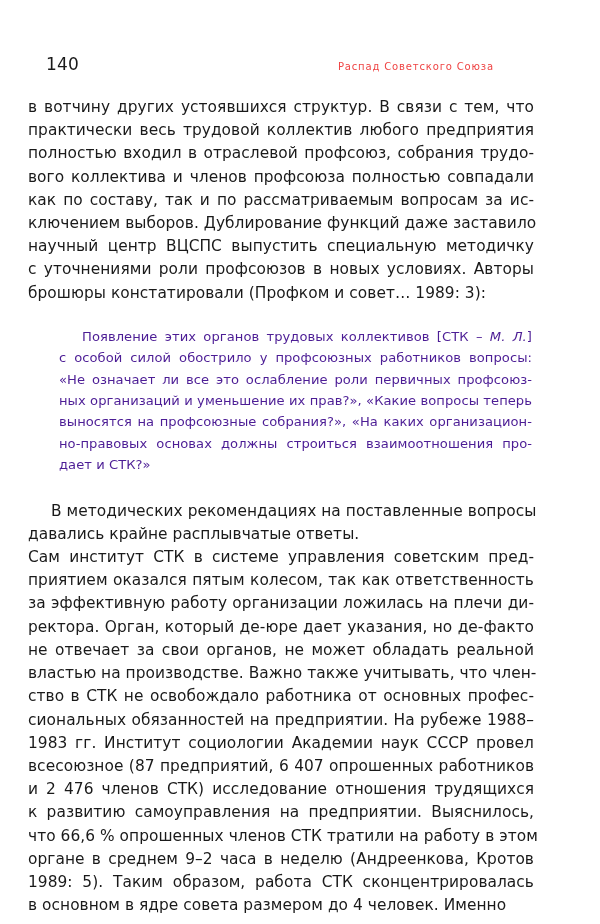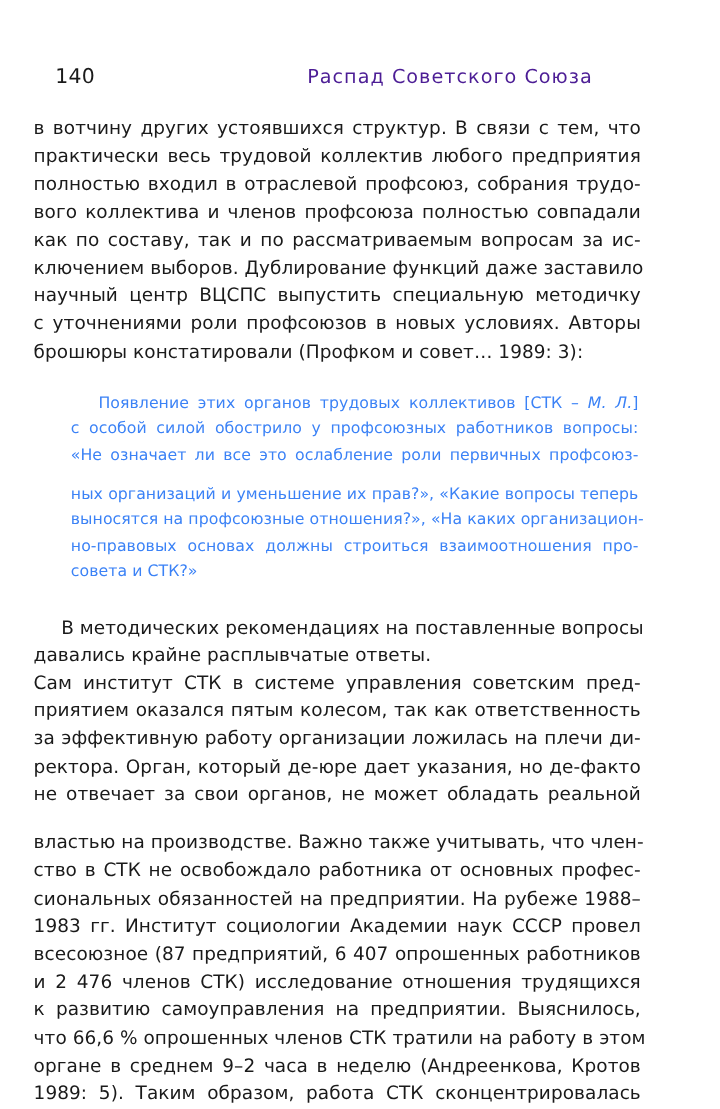--- a/index.html
+++ b/index.html
@@ -37,24 +37,24 @@
     justify-content: space-between;
   }
   .folio {
     font-size: 17px;
     line-height: 20px;
     letter-spacing: 0.2px;
     color: #1a1a1a;
     white-space: nowrap;
   }
   .head-title {
-    font-size: 16px;
+    font-size: 10px;
     line-height: 20px;
     letter-spacing: 0.85px;
-    color: #4c1d95;
+    color: #ef4444;
     white-space: nowrap;
     padding-right: 58px;
   }
 
   
   .column {
     position: absolute;
     left: 28px;
     top: 96px;
     width: 506px;
@@ -87,21 +87,21 @@
     padding-right: 2px;
   }
   .quote p {
     margin: 0;
     font-size: 13.1px;
     line-height: 21.4px;
     text-align: justify;
     text-justify: inter-word;
     text-indent: 23px;
     letter-spacing: 0.05px;
-    color: #3b82f6;
+    color: #4c1d95;
   }
   .quote em {
     font-style: italic;
   }
 
   .gap-before-quote { height: 21px; }
   .gap-after-quote  { height: 24px; }
 
   
   .jline {
@@ -138,41 +138,41 @@
       <span class="jline lastline" style="text-indent: 0px;">брошюры констатировали (Профком и совет… 1989: 3):</span>
     </p>
 
     <div class="gap-before-quote"></div>
 
     <blockquote class="quote">
       <p>
         <span class="jline"><span>Появление этих органов трудовых коллективов [СТК – </span><em>М. Л.</em><span>]</span></span>
         <span class="jline" style="text-indent: 0px;">с особой силой обострило у профсоюзных работников вопросы:</span>
         <span class="jline" style="text-indent: 0px;">«Не означает ли все это ослабление роли первичных профсоюз-</span>
-        <span class="jline" style="text-indent: 0px; margin-top: 12px;">ных организаций и уменьшение их прав?», «Какие вопросы теперь</span>
-        <span class="jline" style="text-indent: 0px;">выносятся на профсоюзные отношения?», «На каких организацион-</span>
+        <span class="jline" style="text-indent: 0px;">ных организаций и уменьшение их прав?», «Какие вопросы теперь</span>
+        <span class="jline" style="text-indent: 0px;">выносятся на профсоюзные собрания?», «На каких организацион-</span>
         <span class="jline" style="text-indent: 0px;">но-правовых основах должны строиться взаимоотношения про-</span>
-        <span class="jline lastline" style="text-indent: 0px;">совета и СТК?»</span>
+        <span class="jline lastline" style="text-indent: 0px;">дает и СТК?»</span>
       </p>
     </blockquote>
 
     <div class="gap-after-quote"></div>
 
     <p class="body-par indent">
       <span class="jline">В методических рекомендациях на поставленные вопросы</span>
       <span class="jline lastline" style="text-indent: 0px;">давались крайне расплывчатые ответы.</span>
     </p>
 
     <p class="body-par">
       <span class="jline">Сам институт СТК в системе управления советским пред-</span>
       <span class="jline" style="text-indent: 0px;">приятием оказался пятым колесом, так как ответственность</span>
       <span class="jline" style="text-indent: 0px;">за эффективную работу организации ложилась на плечи ди-</span>
       <span class="jline" style="text-indent: 0px;">ректора. Орган, который де-юре дает указания, но де-факто</span>
       <span class="jline" style="text-indent: 0px;">не отвечает за свои органов, не может обладать реальной</span>
-      <span class="jline" style="text-indent: 0px; margin-top: 17px;">властью на производстве. Важно также учитывать, что член-</span>
+      <span class="jline" style="text-indent: 0px;">властью на производстве. Важно также учитывать, что член-</span>
       <span class="jline" style="text-indent: 0px;">ство в СТК не освобождало работника от основных профес-</span>
       <span class="jline" style="text-indent: 0px;">сиональных обязанностей на предприятии. На рубеже 1988–</span>
       <span class="jline" style="text-indent: 0px;">1983 гг. Институт социологии Академии наук СССР провел</span>
       <span class="jline" style="text-indent: 0px;">всесоюзное (87 предприятий, 6 407 опрошенных работников</span>
       <span class="jline" style="text-indent: 0px;">и 2 476 членов СТК) исследование отношения трудящихся</span>
       <span class="jline" style="text-indent: 0px;">к развитию самоуправления на предприятии. Выяснилось,</span>
       <span class="jline" style="text-indent: 0px;">что 66,6 % опрошенных членов СТК тратили на работу в этом</span>
       <span class="jline" style="text-indent: 0px;">органе в среднем 9–2 часа в неделю (Андреенкова, Кротов</span>
       <span class="jline" style="text-indent: 0px;">1989: 5). Таким образом, работа СТК сконцентрировалась</span>
       <span class="jline lastline" style="text-indent: 0px;">в основном в ядре совета размером до 4 человек. Именно</span>

